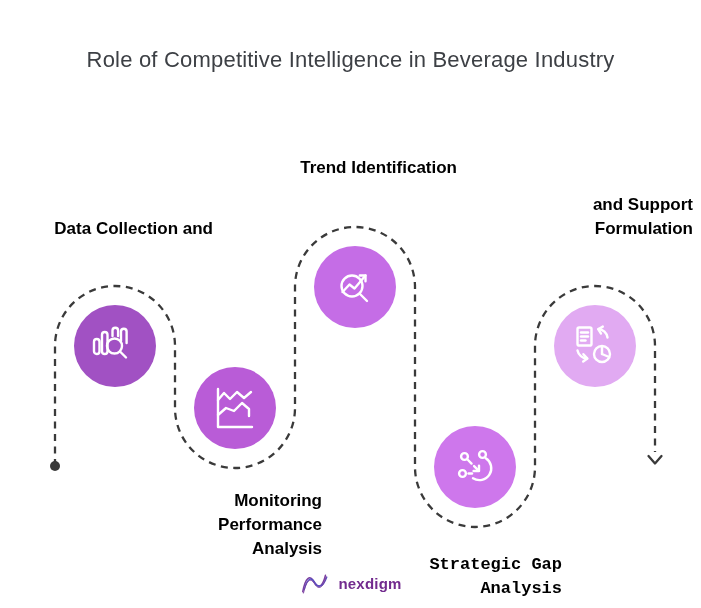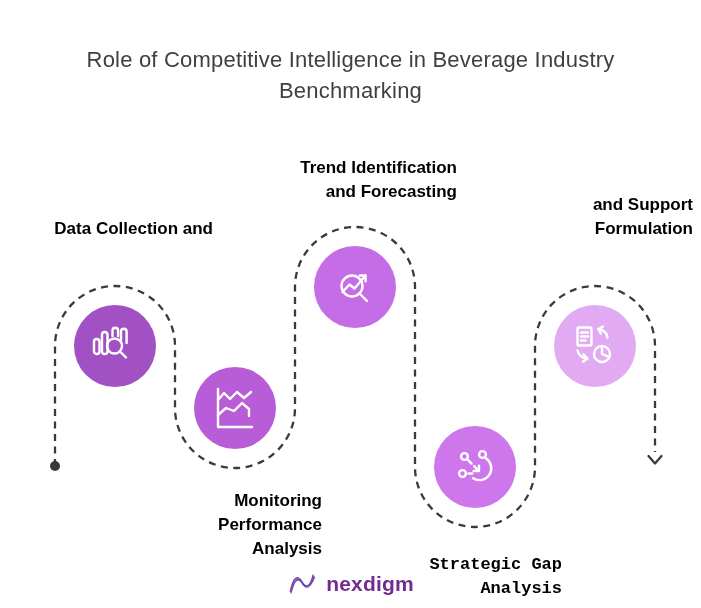--- a/index.html
+++ b/index.html
@@ -40,47 +40,45 @@
   .logo {
     position: absolute;
     left: 50%;
     top: 569px;
     transform: translateX(-50%);
     display: flex;
     align-items: center;
     gap: 8px;
   }
   .logo-text {
-    font-size: 21px;
+    font-size: 15px;
     font-weight: 700;
     letter-spacing: 0.2px;
   }
 </style>
 </head>
 <body>
 
 <div id="canvas">
 
   <div class="title">
     <div>Role of Competitive Intelligence in Beverage Industry</div>
-    <div>Benchmarking</div>
   </div>
 
   <div class="step-label" id="label-1">
     <div>Data Collection and</div>
     <div></div>
   </div>
   <div class="step-label" id="label-2">
     <div>Monitoring</div>
     <div>Performance</div>
     <div>Analysis</div>
   </div>
   <div class="step-label" id="label-3">
     <div>Trend Identification</div>
-    <div>and Forecasting</div>
     <div></div>
   </div>
   <div class="step-label" id="label-4">
     <div>Strategic Gap</div>
     <div>Analysis</div>
     <div></div>
   </div>
   <div class="step-label" id="label-5">
     <div>and Support</div>
     <div>Formulation</div>

